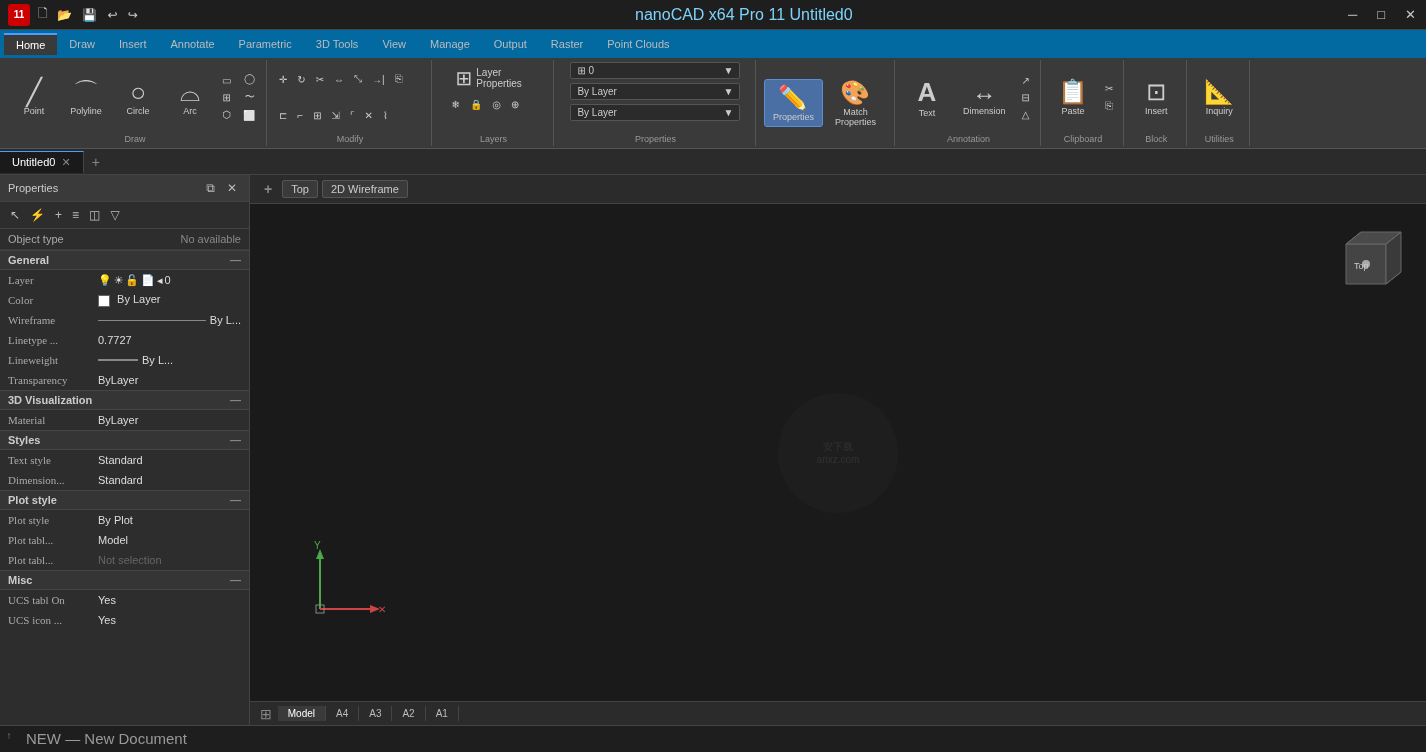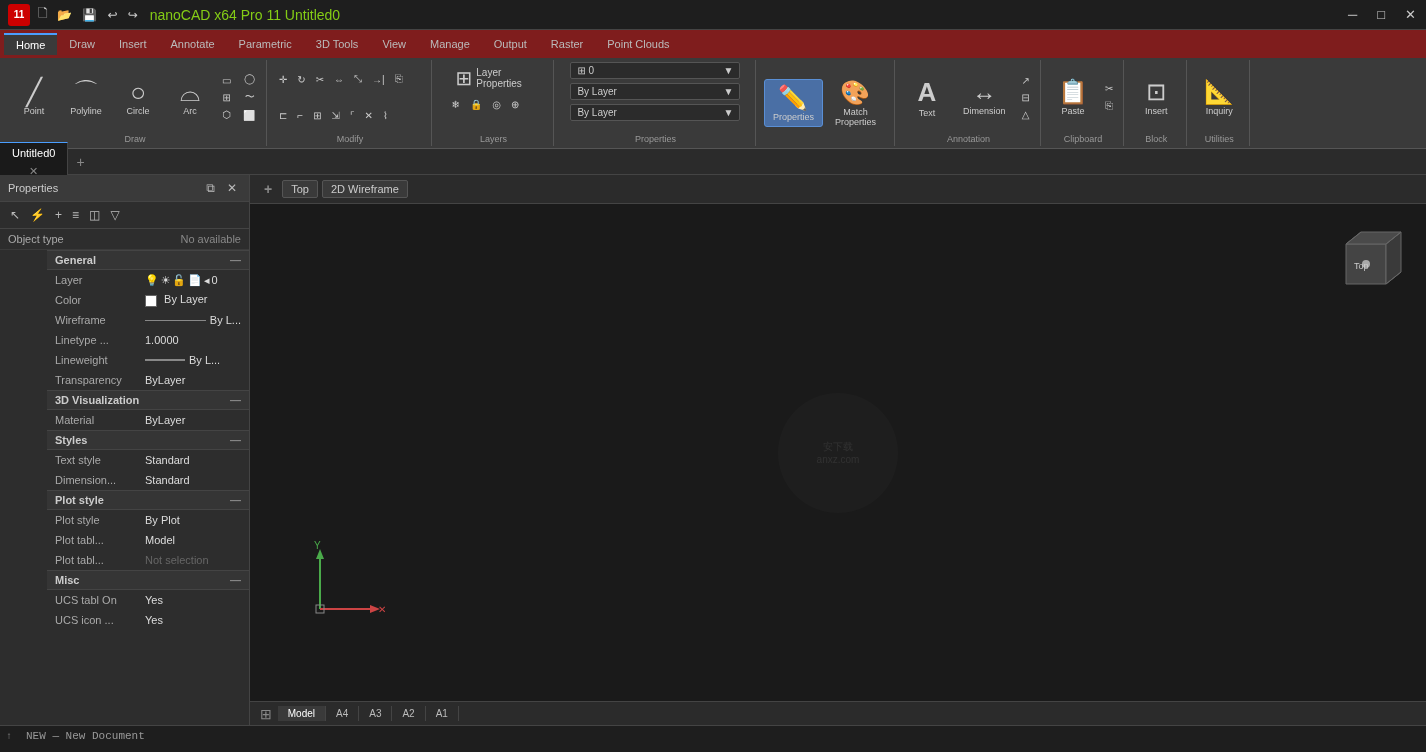--- a/index.html
+++ b/index.html
@@ -7,56 +7,56 @@
 
     
     #titlebar {
       width: 100%; height: 30px; background: #1e1e1e; display: flex; align-items: center; justify-content: space-between;
       border-bottom: 1px solid #444;
     }
     #titlebar-left { display: flex; align-items: center; gap: 4px; padding: 0 8px; }
     #titlebar-logo { width: 22px; height: 22px; background: #c00; border-radius: 3px; display: flex; align-items: center; justify-content: center; color: #fff; font-weight: bold; font-size: 10px; }
     #titlebar-qat { display: flex; align-items: center; gap: 2px; }
     #titlebar-qat button { background: none; border: none; color: #ccc; cursor: pointer; padding: 2px 4px; font-size: 12px; }
-    #titlebar-title { flex: 1; text-align: left; color: #84cc16; font-size: 14px; }
+    #titlebar-title { flex: 1; text-align: center; color: #7dd3fc; font-size: 16px; }
     #titlebar-controls { display: flex; align-items: center; }
     #titlebar-controls button { background: none; border: none; color: #ccc; cursor: pointer; padding: 4px 10px; font-size: 13px; }
 
     
     #ribbon { background: #3a3a3a; border-bottom: 1px solid #555; }
-    #ribbon-tabs { display: flex; align-items: center; background: #7f1d1d; height: 28px; padding: 0 4px; }
+    #ribbon-tabs { display: flex; align-items: center; background: #0369a1; height: 28px; padding: 0 4px; }
     #ribbon-tabs .tab { padding: 4px 12px; font-size: 11px; color: #bbb; cursor: pointer; border: none; background: none; }
     #ribbon-tabs .tab.active { background: #3a3a3a; color: #fff; border-top: 2px solid #4a9eff; }
     #ribbon-content { display: flex; align-items: stretch; height: 90px; padding: 2px 4px; gap: 2px; overflow: hidden; }
     .ribbon-group { display: flex; flex-direction: column; align-items: center; border-right: 1px solid #555; padding: 2px 6px; min-width: fit-content; }
     .ribbon-group-label { font-size: 9px; color: #999; margin-top: auto; padding-top: 2px; }
     .ribbon-group-tools { display: flex; align-items: center; gap: 2px; flex: 1; }
     .ribbon-small-btn { padding: 2px 4px; cursor: pointer; border-radius: 2px; border: none; background: none; color: #ccc; font-size: 10px; }
 
     
     .ribbon-dropdown { display: flex; align-items: center; background: #2b2b2b; border: 1px solid #555; border-radius: 2px; padding: 2px 6px; font-size: 11px; color: #ccc; cursor: pointer; min-width: 140px; justify-content: space-between; }
 
     
     #main { display: flex; height: calc(752px - 30px - 120px - 24px - 28px); }
 
     
     #properties-panel { width: 250px; background: #2d2d2d; border-right: 1px solid #444; display: flex; flex-direction: column; overflow: hidden; }
     #properties-header { display: flex; align-items: center; justify-content: space-between; padding: 4px 8px; background: #3a3a3a; border-bottom: 1px solid #444; font-size: 11px; color: #ccc; }
     #properties-header-title { font-size: 11px; }
     #properties-header-icons { display: flex; gap: 4px; }
-    #properties-body { overflow-y: auto; flex: 1; margin-left: 47px; }
+    #properties-body { overflow-y: auto; flex: 1; }
     #properties-body::-webkit-scrollbar { width: 8px; }
     #properties-body::-webkit-scrollbar-track { background: #2d2d2d; }
     #properties-body::-webkit-scrollbar-thumb { background: #555; }
 
     .prop-toolbar { display: flex; align-items: center; padding: 4px 6px; gap: 2px; background: #2d2d2d; border-bottom: 1px solid #444; }
     .prop-toolbar-btn { background: none; border: none; color: #bbb; cursor: pointer; padding: 2px 4px; font-size: 12px; border-radius: 2px; }
 
     .prop-row { display: flex; align-items: center; padding: 2px 8px; font-size: 11px; min-height: 20px; }
-    .prop-label { color: #aaa; width: 90px; flex-shrink: 0; }
+    .prop-label { color: #aaa; width: 90px; flex-shrink: 0; font-family: Liberation Serif, serif; }
     .prop-value { color: #ddd; flex: 1; }
     .prop-section { display: flex; align-items: center; justify-content: space-between; padding: 3px 8px; background: #353535; border-top: 1px solid #444; border-bottom: 1px solid #444; font-size: 11px; font-weight: bold; color: #ccc; cursor: pointer; }
     .prop-section-collapse { color: #888; }
     .prop-object-type { padding: 4px 8px; font-size: 11px; color: #aaa; background: #2d2d2d; border-bottom: 1px solid #3a3a3a; display: flex; justify-content: space-between; }
 
     
     #canvas-area { flex: 1; display: flex; flex-direction: column; background: #1a1a1a; position: relative; overflow: hidden; }
     #canvas-toolbar { display: flex; align-items: center; padding: 4px 8px; gap: 4px; background: #2b2b2b; border-bottom: 1px solid #444; }
     #canvas-toolbar button { background: none; border: none; color: #ccc; cursor: pointer; padding: 2px 6px; font-size: 11px; border-radius: 2px; }
     #canvas-toolbar .view-btn { background: #3a3a3a; border: 1px solid #555; padding: 2px 8px; border-radius: 2px; font-size: 11px; color: #ccc; cursor: pointer; }
@@ -75,21 +75,21 @@
     #canvas-tabs .ctab.active { background: #3a3a3a; color: #fff; }
     #canvas-tabs .grid-icon { padding: 2px 6px; color: #888; font-size: 14px; }
 
     
     #command-area { height: 72px; background: #1e1e1e; border-top: 1px solid #444; display: flex; flex-direction: column; }
     #command-output { flex: 1; padding: 4px 8px; font-size: 11px; color: #999; font-family: monospace; overflow: hidden; }
     #command-side { width: 18px; display: flex; flex-direction: column; justify-content: space-between; align-items: center; padding: 4px 0; background: #1e1e1e; }
 
     
     #doc-tabs { display: flex; align-items: center; background: #2b2b2b; border-bottom: 1px solid #444; height: 26px; }
-    #doc-tabs .dtab { padding: 4px 12px; font-size: 11px; color: #bbb; cursor: pointer; border-right: 1px solid #444; display: flex; align-items: center; gap: 6px; flex-direction: column; }
+    #doc-tabs .dtab { padding: 4px 12px; font-size: 11px; color: #bbb; cursor: pointer; border-right: 1px solid #444; display: flex; align-items: center; gap: 6px; }
     #doc-tabs .dtab.active { background: #1a1a1a; color: #fff; border-top: 1px solid #4a9eff; }
     #doc-tabs .dtab .close-x { color: #888; font-size: 11px; }
     #doc-tabs .new-tab { padding: 4px 8px; color: #888; cursor: pointer; font-size: 14px; }
 
     
     #watermark { position: absolute; top: 50%; left: 50%; transform: translate(-50%, -50%); opacity: 0.3; text-align: center; pointer-events: none; }
 
     .prop-color-swatch { width: 12px; height: 12px; display: inline-block; background: #fff; border: 1px solid #666; margin-right: 4px; vertical-align: middle; }
 
     .ribbon-big-btn { display: flex; flex-direction: column; align-items: center; justify-content: center; cursor: pointer; padding: 4px 8px; border-radius: 3px; border: none; background: none; color: #ccc; font-size: 9px; text-align: center; min-width: 48px; }
@@ -356,21 +356,21 @@
       </div>
       <div class="prop-row">
         <span class="prop-label">Wireframe</span>
         <span class="prop-value" style="display:flex; align-items:center; gap:4px;">
           <span style="flex:1; border-bottom:1px solid #888; display:inline-block; height:0; width:40px;"></span>
           <span>By L...</span>
         </span>
       </div>
       <div class="prop-row">
         <span class="prop-label">Linetype ...</span>
-        <span class="prop-value">1.0000</span>
+        <span class="prop-value">0.7727</span>
       </div>
       <div class="prop-row">
         <span class="prop-label">Lineweight</span>
         <span class="prop-value" style="display:flex; align-items:center; gap:4px;">
           <span style="border-bottom:2px solid #888; display:inline-block; height:0; width:40px;"></span>
           <span>By L...</span>
         </span>
       </div>
       <div class="prop-row">
         <span class="prop-label">Transparency</span>
@@ -493,18 +493,18 @@
 </div>
 
 <div id="command-area">
   <div style="display:flex; flex:1;">
     <div id="command-side">
       <button style="background:none;border:none;color:#888;cursor:pointer;font-size:10px;">↑</button>
 
     </div>
     <div style="flex:1; display:flex; flex-direction:column;">
       <div id="command-output">
-        <div style="color:#999; font-family:Liberation Mono, monospace; font-size:11px;">NEW — New Document</div>
+        <div style="color:#999; font-family:Liberation Sans, sans-serif; font-size:15px;">NEW — New Document</div>
       </div>
 
     </div>
   </div>
 </div>
 
 </body></html>

